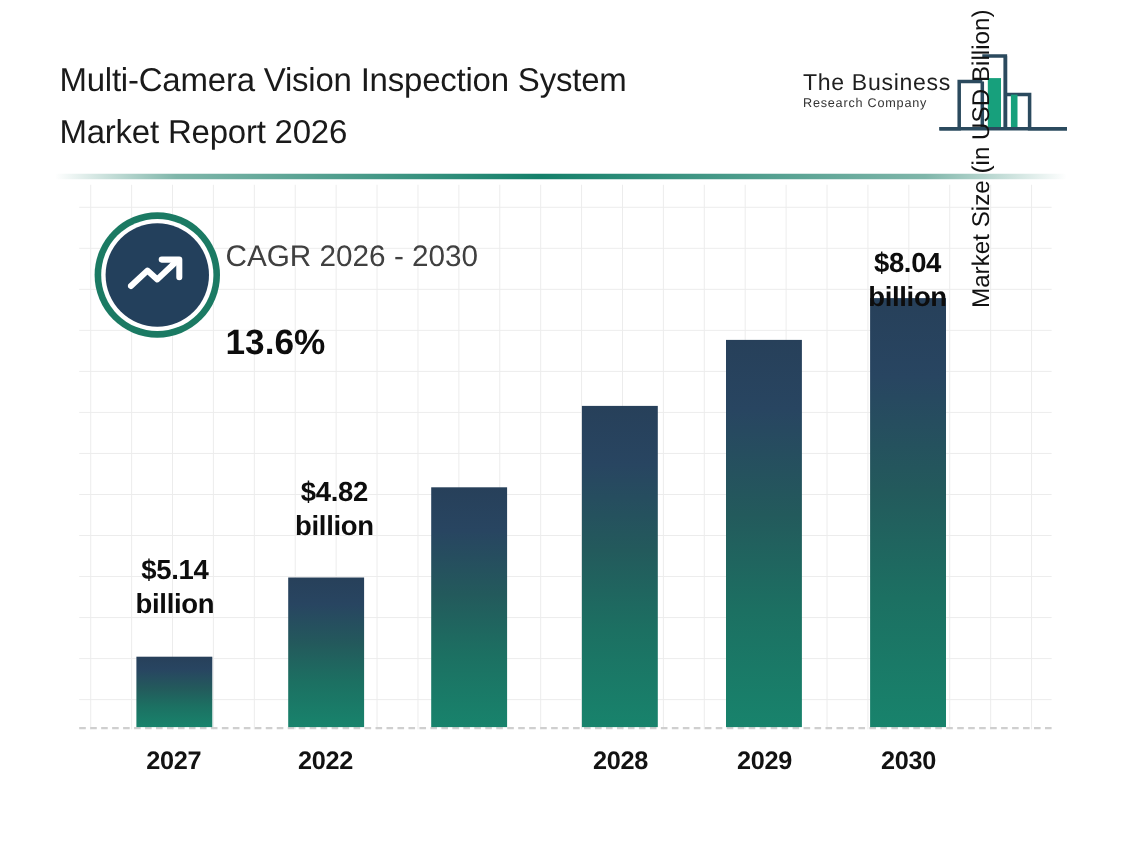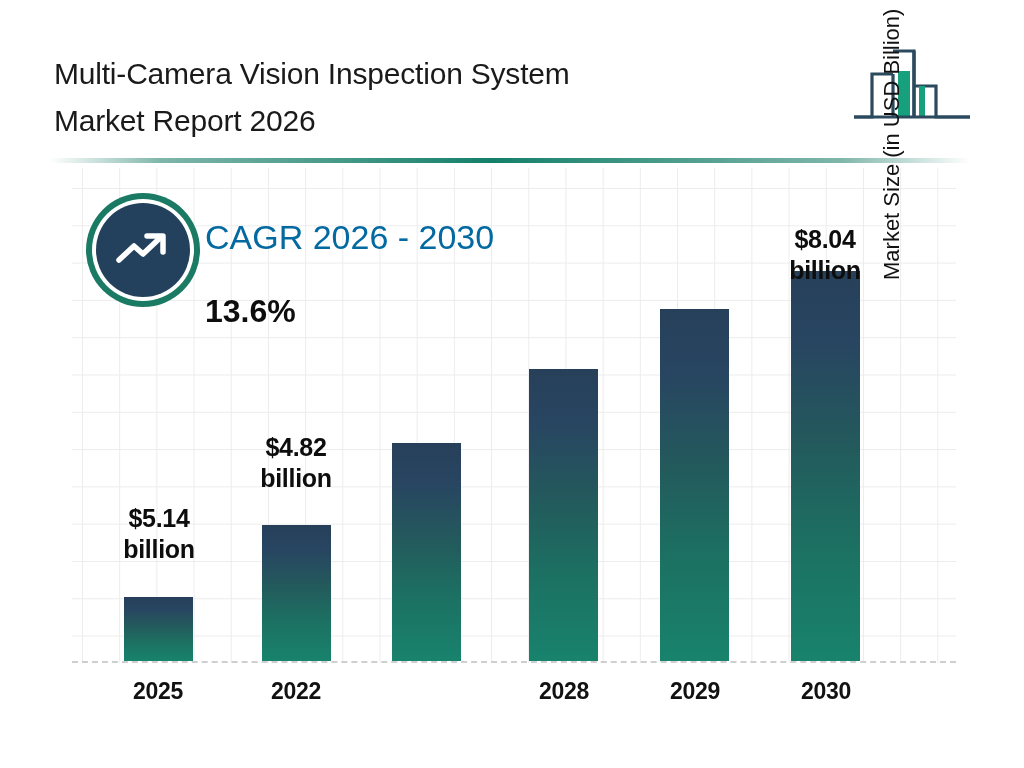--- a/index.html
+++ b/index.html
@@ -73,38 +73,42 @@
 
   
   .cagr-badge{
     position:absolute;left:96px;top:203px;width:94px;height:94px;
     border-radius:50%;background:#23405c;
     box-shadow:0 0 0 4px #ffffff, 0 0 0 10px #1b7a63;
   }
   .cagr-badge svg{position:absolute;left:20px;top:27px;}
   .cagr-title{
     position:absolute;left:205px;top:218px;
-    font-size:34px;color:#0369a1;white-space:nowrap;text-align:center;
+    font-size:27px;color:#404040;white-space:nowrap;text-align:center;
   }
   .cagr-value{
     position:absolute;left:205px;top:261px;
     font-size:32px;font-weight:bold;color:#0d0d0d;white-space:nowrap;margin-top:32px;
   }
 </style>
 </head>
 <body>
 
 <div class="page">
 
   <div class="title">
     <div>Multi-Camera Vision Inspection System</div>
     <div>Market Report 2026</div>
   </div>
 
   <div class="logo">
+    <div class="logo-text">
+      <div class="logo-line1">The Business</div>
+      <div class="logo-line2">Research Company</div>
+    </div>
     <div class="logo-mark">
       <svg width="120" height="92" viewBox="0 0 120 92">
         <g fill="none" stroke="#2b4a5e" stroke-width="3.2">
           <path d="M2 79 H20 V36 H41"></path>
           <path d="M41 36 V79"></path>
           <path d="M41 13 H62 V79"></path>
           <rect x="46" y="33" width="12" height="46" fill="#17a07c" stroke="none"></rect>
           <path d="M62 13 V79"></path>
           <path d="M63 48 H84 V79 H118"></path>
           <rect x="67" y="48" width="6" height="31" fill="#17a07c" stroke="none"></rect>
@@ -125,30 +129,30 @@
     <div class="bar" style="left:392px;top:443px;height:218px;"></div>
     <div class="bar" style="left:529px;top:369px;height:292px;"></div>
     <div class="bar" style="left:660px;top:309px;height:352px;"></div>
     <div class="bar" style="left:791px;top:271px;height:390px;"></div>
   </div>
 
   <div class="vlabel" style="left:84px;top:503px;">
     <div>$5.14</div>
     <div>billion</div>
   </div>
-  <div class="vlabel" style="left:221px;top:432px;">
+  <div class="vlabel" style="left:229px;top:432px;">
     <div>$4.82</div>
     <div>billion</div>
   </div>
   <div class="vlabel" style="left:750px;top:184px;margin-top:40px;">
     <div>$8.04</div>
     <div>billion</div>
   </div>
 
-  <div class="xlabel" style="left:83px;">2025</div>
+  <div class="xlabel" style="left:83px;">2027</div>
   <div class="xlabel" style="left:221px;">2022</div>
   <div class="xlabel" style="left:489px;">2028</div>
   <div class="xlabel" style="left:620px;">2029</div>
   <div class="xlabel" style="left:751px;text-align:center;">2030</div>
 
   <div class="ytitle">Market Size (in USD Billion)</div>
 
   <div class="cagr-badge">
     <svg width="56" height="40" viewBox="0 0 56 40">
       <path d="M3 30 L18 16 L27 24 L45 7" fill="none" stroke="#ffffff" stroke-width="5.5" stroke-linecap="round" stroke-linejoin="round"></path>

